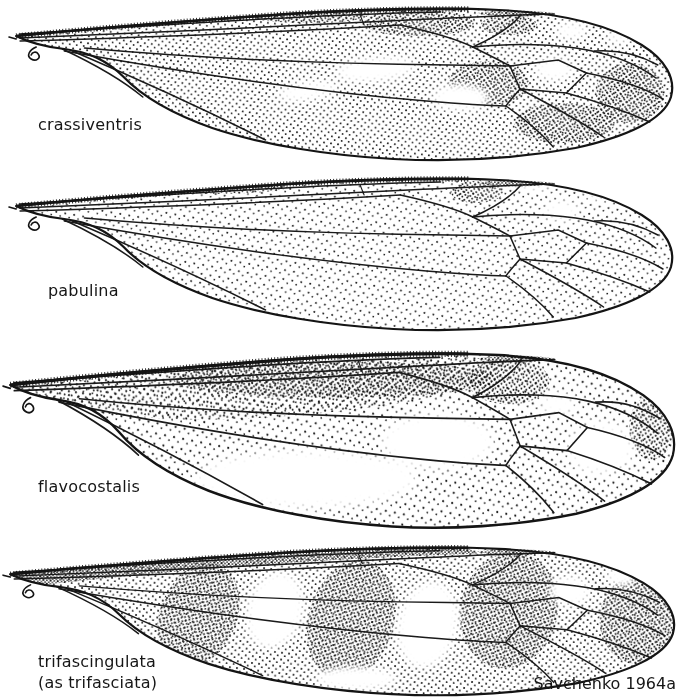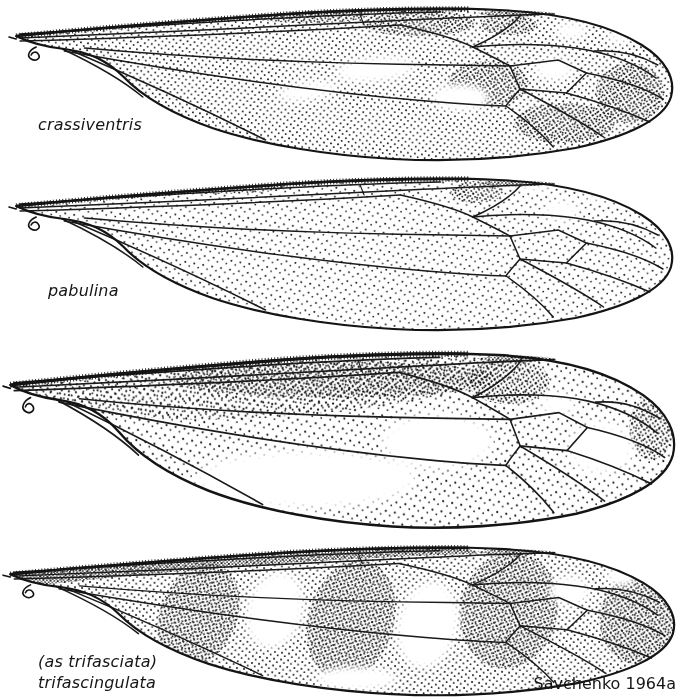--- a/index.html
+++ b/index.html
@@ -11,21 +11,20 @@
     font-family:"DejaVu Sans","Liberation Sans",sans-serif;
   }
   .wing-svg{position:absolute;display:block;}
   .species-label{
     position:absolute;
     font-size:16px;
     color:#161616;
     letter-spacing:0.2px;
     line-height:21px;
     white-space:nowrap;
-    font-style:italic;
   }
   .attribution{
     position:absolute;
     font-size:16px;
     color:#161616;
     white-space:nowrap;
   }
   .outline{fill:none;stroke:#141414;stroke-width:2.2;stroke-linejoin:round;}
   .vein{fill:none;stroke:#1a1a1a;stroke-width:1.5;stroke-linecap:round;}
   .veinthin{fill:none;stroke:#1a1a1a;stroke-width:1.1;stroke-linecap:round;}
@@ -162,20 +161,21 @@
         <ellipse cx="548" cy="50" rx="18" ry="11"></ellipse>
         <ellipse cx="300" cy="115" rx="110" ry="26"></ellipse>
       </g>
     </g>
     <use href="#veinsG"></use>
     <use href="#costaLine" class="costahatch"></use>
     <use href="#costaLine" class="costacore"></use>
     <use href="#wingShape" class="outline"></use>
     <use href="#baseHook"></use>
   </svg>
+  <div class="species-label" style="left:38px;top:476px">flavocostalis</div>
 
   <svg class="wing-svg" style="left:0px;top:542px" width="682" height="156" viewBox="0 0 670 160" preserveAspectRatio="none">
     <use href="#wingShape" fill="url(#dotsMid)"></use>
     <g clip-path="url(#wingClip)">
       <path fill="url(#dotsHeavy)" d="M 12,33 C 150,22 300,10 460,6 L 470,12 C 330,16 180,28 40,44 Z"></path>
       <g fill="url(#dotsDense)">
         <ellipse cx="195" cy="75" rx="38" ry="55" transform="rotate(20 195 75)"></ellipse>
         <ellipse cx="345" cy="80" rx="42" ry="62" transform="rotate(15 345 80)"></ellipse>
         <ellipse cx="500" cy="70" rx="48" ry="60" transform="rotate(12 500 70)"></ellipse>
         <ellipse cx="625" cy="80" rx="36" ry="45"></ellipse>
@@ -188,18 +188,18 @@
         <ellipse cx="350" cy="140" rx="40" ry="12"></ellipse>
       </g>
     </g>
     <use href="#veinsG"></use>
     <use href="#costaLine" class="costahatch"></use>
     <use href="#costaLine" class="costacore"></use>
     <use href="#wingShape" class="outline"></use>
     <use href="#baseHook"></use>
   </svg>
   <div class="species-label" style="left:38px;top:651px">
+    <div>trifascingulata</div>
     <div>(as trifasciata)</div>
-    <div>trifascingulata</div>
   </div>
 
   <div class="attribution" style="right:8px;top:674px">Savchenko 1964a</div>
 </div>
 
 </body></html>

